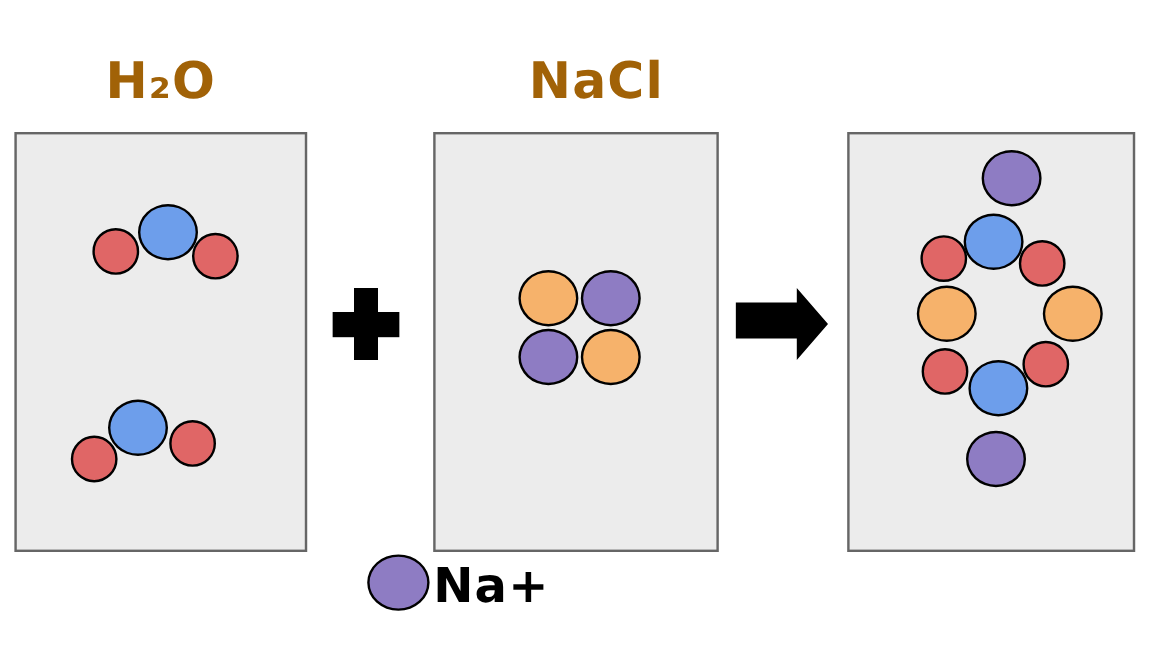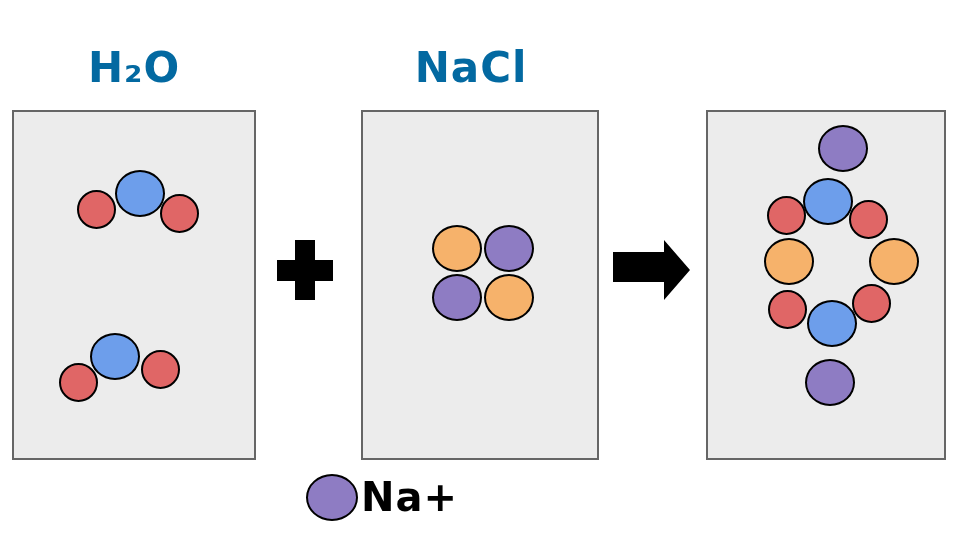--- a/index.html
+++ b/index.html
@@ -9,33 +9,33 @@
   }
   .panel {
     position:absolute; top:110px; height:350px;
     background:#ececec; border:2px solid #666666; box-sizing:border-box;
   }
   #panel-water    { left:12px;  width:244px; }
   #panel-nacl     { left:361px; width:238px; }
   #panel-solution { left:706px; width:240px; }
   .panel-title {
     position:absolute; top:46px; height:48px;
-    font-size:42px; font-weight:bold; color:#0369a1; text-align:center;
+    font-size:42px; font-weight:bold; color:#a16207; text-align:center;
     letter-spacing:1px; line-height:1.05;
   }
   #title-water { left:12px;  width:244px; }
-  #title-nacl  { left:352px; width:238px; }
+  #title-nacl  { left:378px; width:238px; }
   .particle {
     position:absolute; border:2px solid #000000; border-radius:50%;
     box-sizing:border-box;
   }
   .op { position:absolute; }
   #plus-icon  { left:277px; top:240px; }
   #arrow-icon { left:613px; top:240px; }
-  .legend-item { position:absolute; top:471px; height:52px; display:flex; align-items:center; }
+  .legend-item { position:absolute; top:457px; height:52px; display:flex; align-items:flex-end; }
   #legend-item-na { left:306px; }
   #legend-item-cl { left:515px; }
   .legend-swatch {
     width:52px; height:47px; border:2px solid #000000; border-radius:50%;
     box-sizing:border-box; flex:0 0 auto;
   }
   .legend-label {
     font-size:40px; font-weight:bold; color:#000; line-height:1;
     margin-left:3px; letter-spacing:1px; white-space:nowrap;
   }

